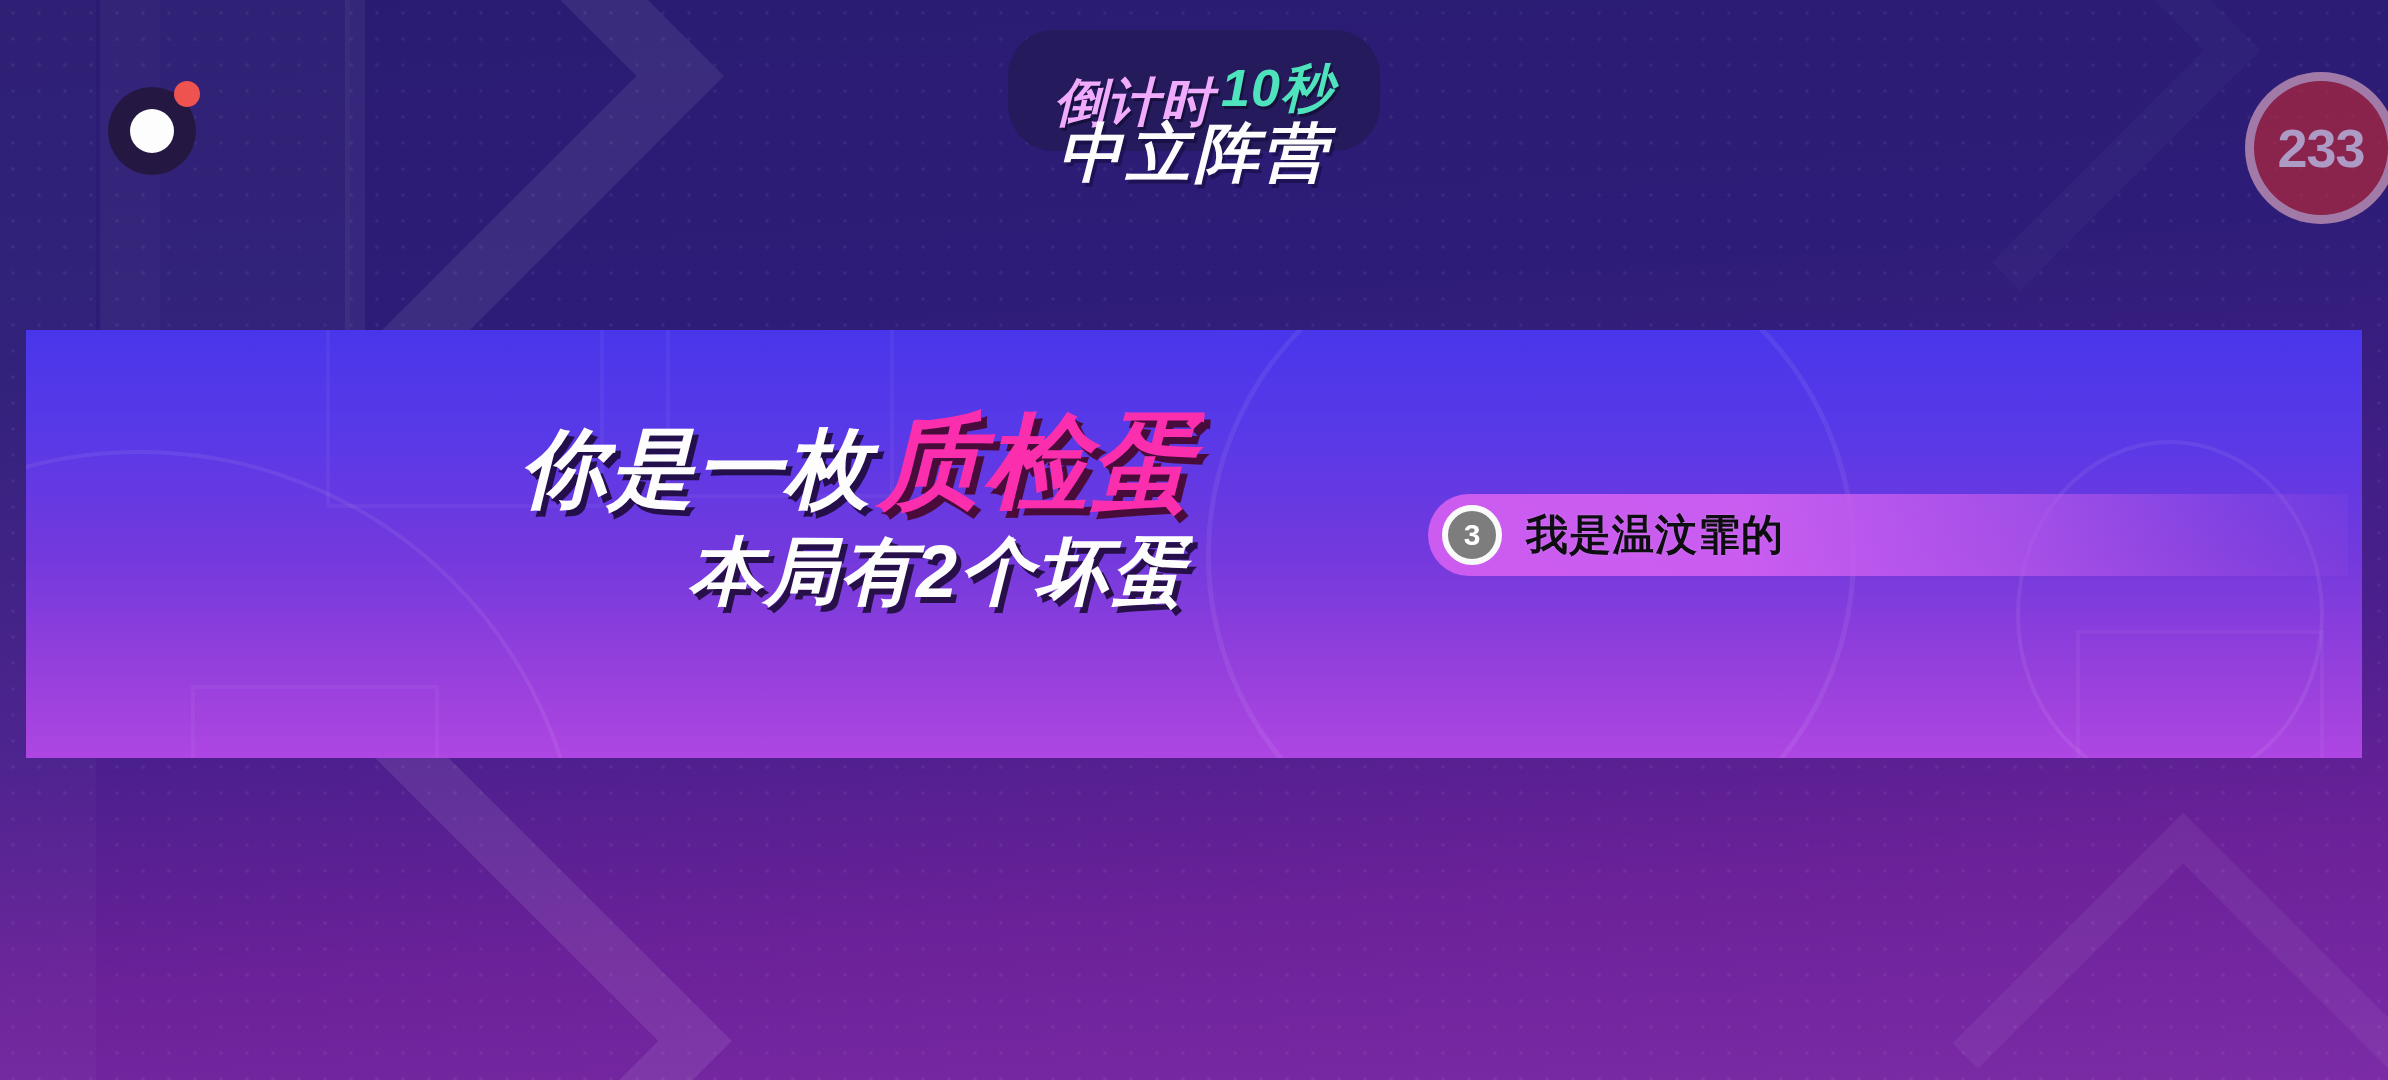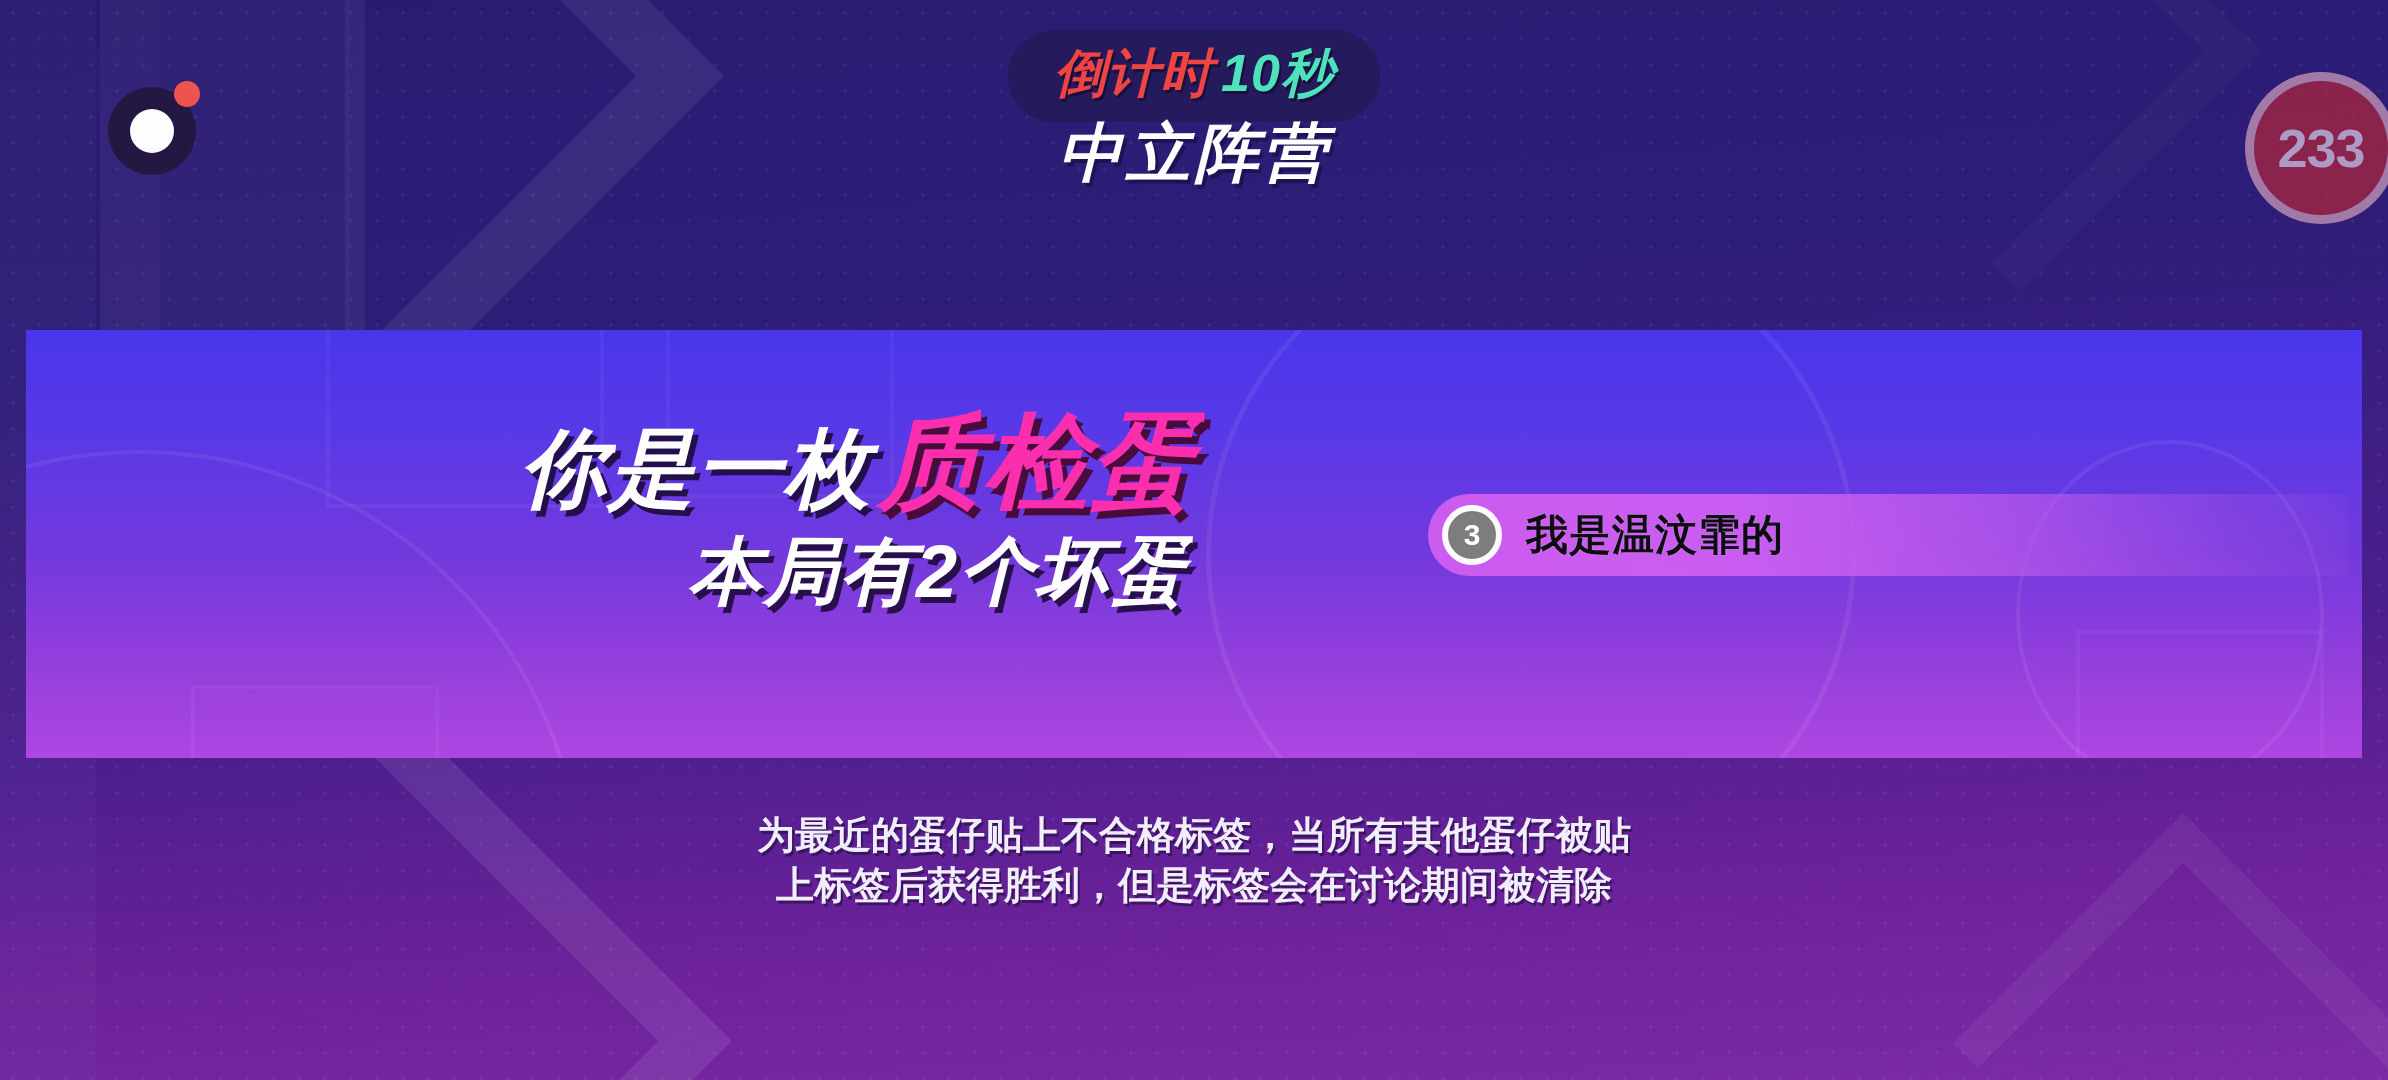--- a/index.html
+++ b/index.html
@@ -101,21 +101,21 @@
     border-radius:46px;
     padding:9px 46px 13px 46px;
     display:flex; align-items:center; justify-content:center;
     white-space:nowrap;
   }
   .countdown span {
     font-size:52px; font-weight:bold; font-style:italic;
     letter-spacing:1px;
     text-shadow:2px 3px 0 rgba(0,0,0,.35);
   }
-  .cd-label { color:#ef4444; }
+  .cd-label { color:#f0abfc;margin-top:29px; }
   .cd-time  { color:#4fe3bd; margin-left:8px; }
 
   
   .camp-title {
     position:absolute; left:50%; top:110px; transform:translateX(-50%);
     color:#fdfdfd;
     font-size:64px; font-weight:bold; font-style:italic;
     letter-spacing:4px;
     white-space:nowrap;
     text-shadow: 3px 4px 0 rgba(20,10,60,.55);
@@ -260,18 +260,14 @@
   <div class="role-line1">
     <span class="role-you">你是一枚</span><span class="role-name">质检蛋</span>
   </div>
   <div class="role-line2">本局有2个坏蛋</div>
 
   <div class="player-pill">
     <div class="player-avatar">3</div>
     <div class="player-name">我是温汶霏的</div>
   </div>
 
-  <div class="desc">
-    <div>为最近的蛋仔贴上不合格标签，当所有其他蛋仔被贴</div>
-    <div>上标签后获得胜利，但是标签会在讨论期间被清除</div>
-  </div>
 
 </div>
 
 </body></html>

